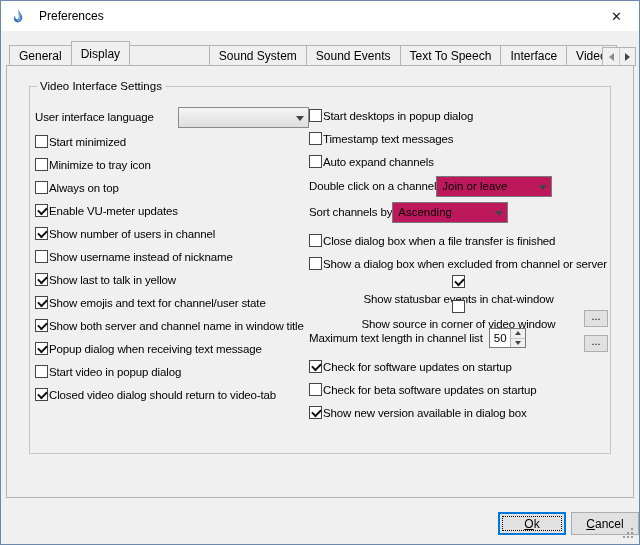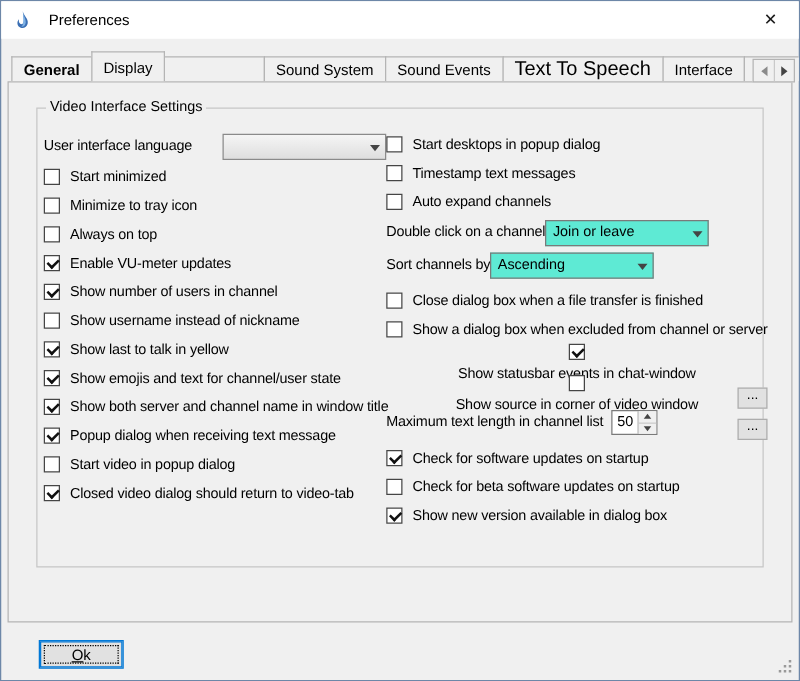--- a/index.html
+++ b/index.html
@@ -33,46 +33,46 @@
   fieldset.groupbox legend { font-size:11.5px; padding:0 3px; margin-left:7px; }
 
   .cols { display:flex; }
   .col-left { width:279px; padding-left:5px; }
   .col-right { flex:1; padding-right:2px; }
 
   .row { display:flex; align-items:center; }
   .lbl, .lbl-text { font-size:11.5px; letter-spacing:-0.15px; white-space:nowrap; }
 
   .lang-row { height:26px; justify-content:space-between; padding-right:0; }
-  .check-row { height:23px; gap:8px; }
+  .check-row { height:23px; gap:1px; }
 
   .checkbox { width:13px; height:13px; flex:none; background:#fff; border:1px solid #454545; position:relative; }
   .checkbox.checked::after { content:""; position:absolute; left:2px; top:2px; width:7px; height:4px; border-left:2px solid #111; border-bottom:2px solid #111; transform:rotate(-45deg); }
 
-  .combo { height:21px; width:131px; flex:none; background:#5eead4; border:1px solid #7a7a7a; display:flex; align-items:center; padding-left:5px; font-size:11.5px; cursor:default; }
+  .combo { height:21px; width:116px; flex:none; background:#be185d; border:1px solid #7a7a7a; display:flex; align-items:center; padding-left:5px; font-size:11.5px; cursor:default; }
   .combo-arrow { margin-left:auto; margin-right:4px; width:0; height:0; border-left:4px solid transparent; border-right:4px solid transparent; border-top:5px solid #444; transform:translateY(1px); }
   .combo-classic { width:131px; background:linear-gradient(#f5f5f5,#dedede); border-color:#8a8a8a; }
 
   .combo-row { height:26px; justify-content:flex-start; }
   .mt4 { margin-top:4px; }
   .row25 { height:25px; gap:5px;flex-direction:column; }
 
   .dots-btn { margin-left:auto; width:24px; height:20px; border:1px solid #adadad; background:#e1e1e1; font-family:inherit; font-size:11px; line-height:10px; padding-bottom:5px; cursor:default; }
 
   .spin-row { height:26px; gap:6px; }
   .spinbox { display:flex; width:37px; height:20px; border:1px solid #7a7a7a; background:#fff; }
   .spin-val { flex:1; font-size:11.5px; padding:3px 0 8px 4px; }
   .spin-btns { width:15px; border-left:1px solid #b0b0b0; display:flex; flex-direction:column; }
   .spin-up,.spin-down { flex:1; background:#f0f0f0; display:flex; align-items:center; justify-content:center; }
   .spin-down { border-top:1px solid #c9c9c9; }
   .spin-up::after { content:""; width:0; height:0; border-left:3px solid transparent; border-right:3px solid transparent; border-bottom:4px solid #444; }
   .spin-down::after { content:""; width:0; height:0; border-left:3px solid transparent; border-right:3px solid transparent; border-top:4px solid #444; }
 
   
-  .buttonbar { margin-top:14px; display:flex; justify-content:flex-start; gap:5px; padding-left:30px; }
+  .buttonbar { margin-top:14px; display:flex; justify-content:flex-end; gap:5px; padding-left:50px; }
   .btn { min-width:68px; height:23px; background:#e1e1e1; border:1px solid #adadad; font-family:inherit; font-size:12px; position:relative; cursor:default; }
   .btn.default { border:1px solid #0078d7; box-shadow:inset 0 0 0 1px #0078d7; }
   .btn.default::after { content:""; position:absolute; inset:3px; border:1px dotted #000; }
   .accel { text-decoration:underline; }
 
   .resize-grip { position:absolute; right:4px; bottom:4px; width:12px; height:12px; }
   .resize-grip::before { content:""; position:absolute; left:0; top:0; width:2px; height:2px; background:transparent;
     box-shadow: 8px 0 #9a9a9a, 4px 4px #9a9a9a, 8px 4px #9a9a9a, 0 8px #9a9a9a, 4px 8px #9a9a9a, 8px 8px #9a9a9a; }
 </style>
 </head>
@@ -86,41 +86,41 @@
         <path d="M8.2 0.8 C8.9 4.6 12.8 6.8 12.2 10.6 C11.8 13.4 9 15 6.6 14.2 C3.4 13.1 3.3 9.2 5.2 7.4 C4.6 10.2 6.2 11.8 7.8 11.2 C10 10.3 8.7 5.2 8.2 0.8 Z" fill="#3b6fb4"></path>
         <path d="M8.2 0.8 C8.6 4.4 10.8 7 10.6 10 C10.4 12.6 8.4 13.6 7 13.3 C9 12.4 9 8 8.2 0.8 Z" fill="#7fb2e5"></path>
       </svg>
     </span>
     <span class="title-text">Preferences</span>
     <div class="close-btn">✕</div>
   </div>
 
   <div class="tabbar">
   <div class="tab">
-    <span class="lbl" style="font-size:12px; letter-spacing:0;font-weight:bold;">General</span>
+    <span class="lbl" style="font-size:12px; letter-spacing:0;">General</span>
   </div>
 
   <div class="tab active">
     <span class="lbl" style="font-size:12px; letter-spacing:0;">Display</span>
   </div>
 
   <div class="tab">
     <span class="lbl" style="font-size:12px; letter-spacing:0;margin-top:32px;">Connection</span>
   </div>
 
   <div class="tab">
     <span class="lbl" style="font-size:12px; letter-spacing:0;">Sound System</span>
   </div>
 
   <div class="tab">
     <span class="lbl" style="font-size:12px; letter-spacing:0;">Sound Events</span>
   </div>
 
   <div class="tab">
-    <span class="lbl" style="font-size:16px; letter-spacing:0;">Text To Speech</span>
+    <span class="lbl" style="font-size:12px; letter-spacing:0;">Text To Speech</span>
   </div>
 
   <div class="tab">
     <span class="lbl" style="font-size:12px; letter-spacing:0;">Interface</span>
   </div>
 
   <div class="tab">
     <span class="lbl" style="font-size:12px; letter-spacing:0;">Video</span>
   </div>
 </div>
@@ -292,16 +292,17 @@
   </div>
 </div>
         </div>
 
       </div>
     </fieldset>
   </div>
 
   <div class="buttonbar">
     <button class="btn default"><span class="accel">O</span><span>k</span></button>
+    <button class="btn"><span class="accel">C</span><span>ancel</span></button>
   </div>
 
   <div class="resize-grip"></div>
 </div>
 
 </body></html>

